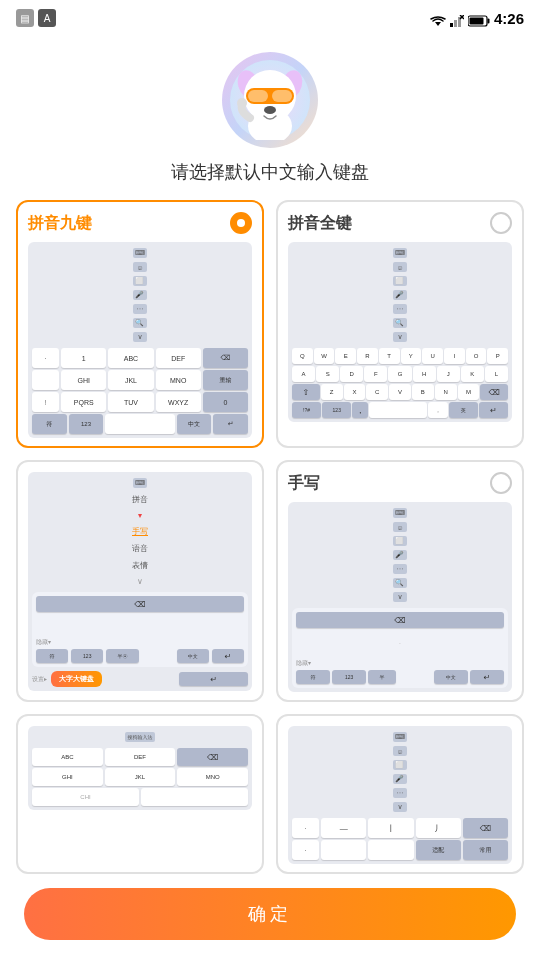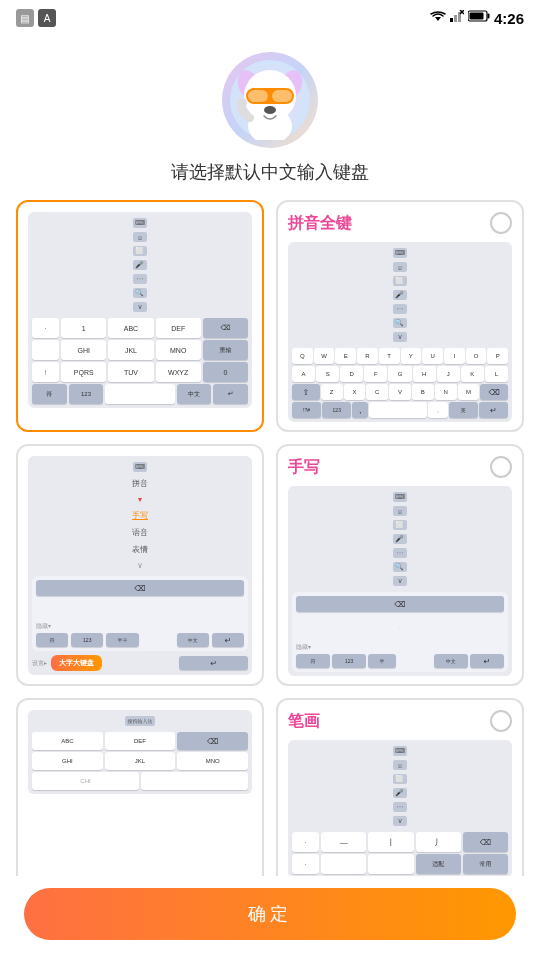--- a/index.html
+++ b/index.html
@@ -22,21 +22,21 @@
       padding: 0 16px;
       gap: 6px;
     }
     .status-bar .time {
       font-size: 15px;
       font-weight: 600;
       color: #000;
     }
     .status-icons {
       display: flex;
-      align-items: flex-start;
+      align-items: flex-end;
       gap: 4px;
     }
 
     
     .avatar-section {
       display: flex;
       justify-content: center;
       margin-top: 16px;
       margin-bottom: 12px;
     }
@@ -87,21 +87,21 @@
       align-items: center;
       justify-content: space-between;
       margin-bottom: 8px;
     }
     .card-title {
       font-size: 16px;
       font-weight: 600;
       color: #ff8c00;
     }
     .card-title.black {
-      color: #ec4899;
+      color: #404040;
     }
 
     
     .radio-btn {
       width: 22px;
       height: 22px;
       border-radius: 50%;
       border: 2px solid #ccc;
       display: flex;
       align-items: center;
@@ -283,20 +283,24 @@
       <circle cx="12" cy="43" r="5" fill="#ddd"></circle>
     </svg>
   </div>
 </div>
 
 <h2 class="title">请选择默认中文输入键盘</h2>
 
 <div class="keyboard-grid">
 
   <div class="keyboard-card selected">
+    <div class="card-header">
+      <span class="card-title">拼音九键</span>
+      <div class="radio-btn selected"></div>
+    </div>
     <div class="kb-preview">
       <div class="kb-toolbar">
         <div class="kb-toolbar-icon" style="background:#c0c8d8;">⌨</div>
         <div class="kb-toolbar-icon" style="background:#c0c8d8;">☺</div>
         <div class="kb-toolbar-icon" style="background:#c0c8d8;">⬜</div>
         <div class="kb-toolbar-icon" style="background:#c0c8d8;">🎤</div>
         <div class="kb-toolbar-icon" style="background:#c0c8d8;">⋯</div>
         <div class="kb-toolbar-icon" style="background:#c0c8d8;">🔍</div>
         <div class="kb-toolbar-icon" style="background:#c0c8d8;">∨</div>
       </div>
@@ -484,24 +488,20 @@
         </div>
         <div class="kb-row">
           <div class="kb-key" style="height:18px;font-size:6px;color:#aaa;">CHI</div>
           <div class="kb-key" style="height:18px;font-size:6px;"></div>
         </div>
       </div>
     </div>
   </div>
 
   <div class="keyboard-card">
-    <div class="card-header">
-      <span class="card-title black">笔画</span>
-      <div class="radio-btn"></div>
-    </div>
     <div class="kb-preview">
       <div class="kb-toolbar" style="margin-bottom:4px;">
         <div class="kb-toolbar-icon" style="background:#c0c8d8;">⌨</div>
         <div class="kb-toolbar-icon" style="background:#c0c8d8;">☺</div>
         <div class="kb-toolbar-icon" style="background:#c0c8d8;">⬜</div>
         <div class="kb-toolbar-icon" style="background:#c0c8d8;">🎤</div>
         <div class="kb-toolbar-icon" style="background:#c0c8d8;">⋯</div>
         <div class="kb-toolbar-icon" style="background:#c0c8d8;">∨</div>
       </div>
       <div class="kb-rows">

